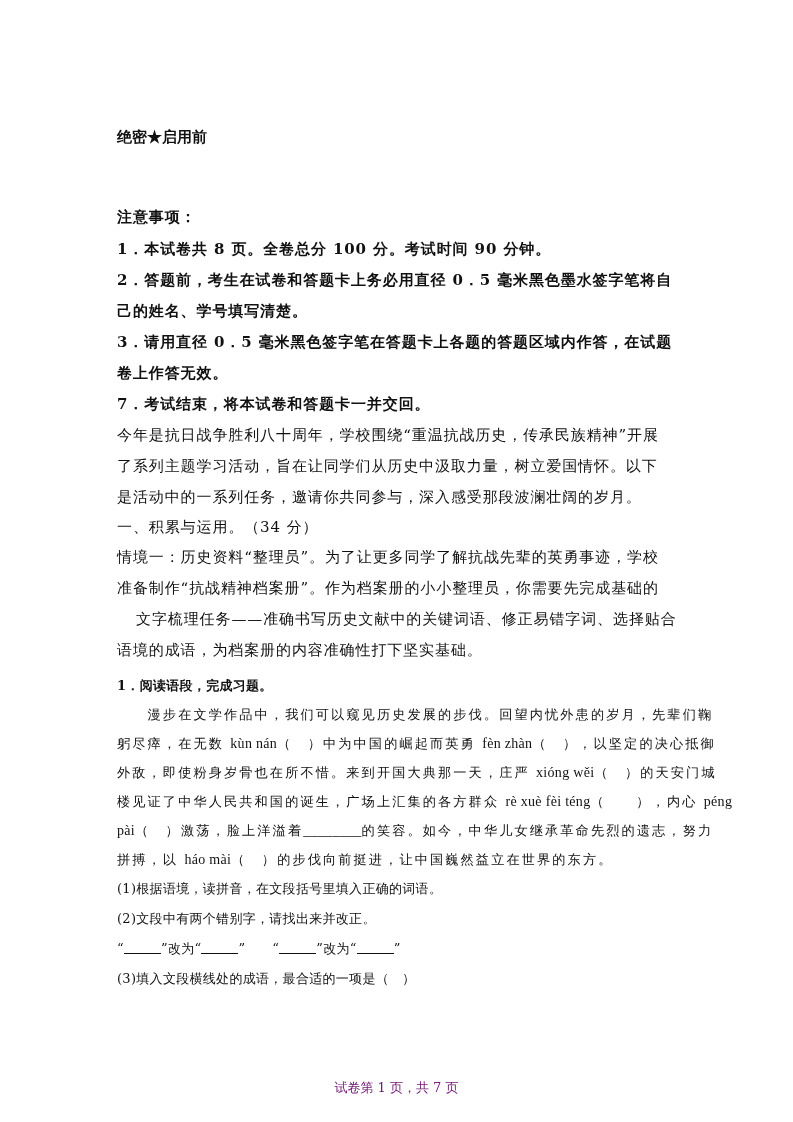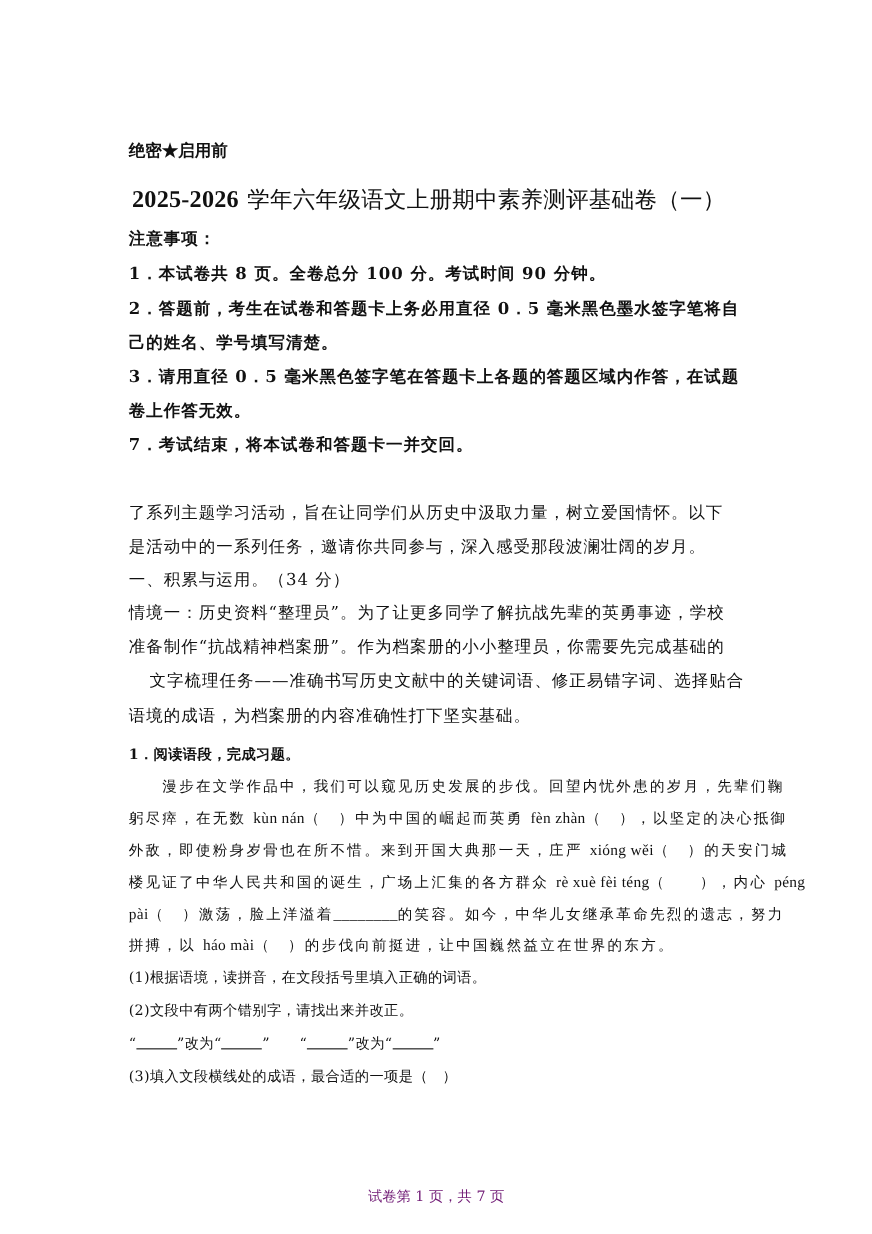--- a/index.html
+++ b/index.html
@@ -19,33 +19,30 @@
     .blank { display: inline-block; border-bottom: 1px solid #111; height: 14px; vertical-align: -1px; }
     .footer { position: absolute; top: 1079px; left: 0; width: 793px; text-align: center; font-size: 13px; color: #701a75; }
   </style>
 </head>
 <body>
 
 <div class="page">
 
   <div class="line secret">绝密★启用前</div>
 
-  <div class="line title">
-    <span class="num">2025-2026</span>
-    <span class="zh">学年六年级语文上册期中素养测评基础卷（一）</span>
-  </div>
 
   <div class="line b15" style="top:208px;">注意事项：</div>
   <div class="line b15" style="top:240px;">1．本试卷共 8 页。全卷总分 100 分。考试时间 90 分钟。</div>
   <div class="line b15" style="top:271px;">2．答题前，考生在试卷和答题卡上务必用直径 0．5 毫米黑色墨水签字笔将自</div>
   <div class="line b15" style="top:302px;">己的姓名、学号填写清楚。</div>
   <div class="line b15" style="top:333px;">3．请用直径 0．5 毫米黑色签字笔在答题卡上各题的答题区域内作答，在试题</div>
   <div class="line b15" style="top:364px;">卷上作答无效。</div>
   <div class="line b15" style="top:395px;">7．考试结束，将本试卷和答题卡一并交回。</div>
 
+  <div class="line n15" style="top:426px;">今年是抗日战争胜利八十周年，学校围绕“重温抗战历史，传承民族精神”开展</div>
   <div class="line n15" style="top:457px;">了系列主题学习活动，旨在让同学们从历史中汲取力量，树立爱国情怀。以下</div>
   <div class="line n15" style="top:488px;">是活动中的一系列任务，邀请你共同参与，深入感受那段波澜壮阔的岁月。</div>
 
   <div class="line n15" style="top:518px;">一、积累与运用。（34 分）</div>
 
   <div class="line n15" style="top:579px;">准备制作“抗战精神档案册”。作为档案册的小小整理员，你需要先完成基础的</div>
   <div class="line n15" style="top:548px;">情境一：历史资料“整理员”。为了让更多同学了解抗战先辈的英勇事迹，学校</div>
   <div class="line n15" style="top:610px;margin-left:19px;">文字梳理任务——准确书写历史文献中的关键词语、修正易错字词、选择贴合</div>
   <div class="line n15" style="top:641px;">语境的成语，为档案册的内容准确性打下坚实基础。</div>
 

